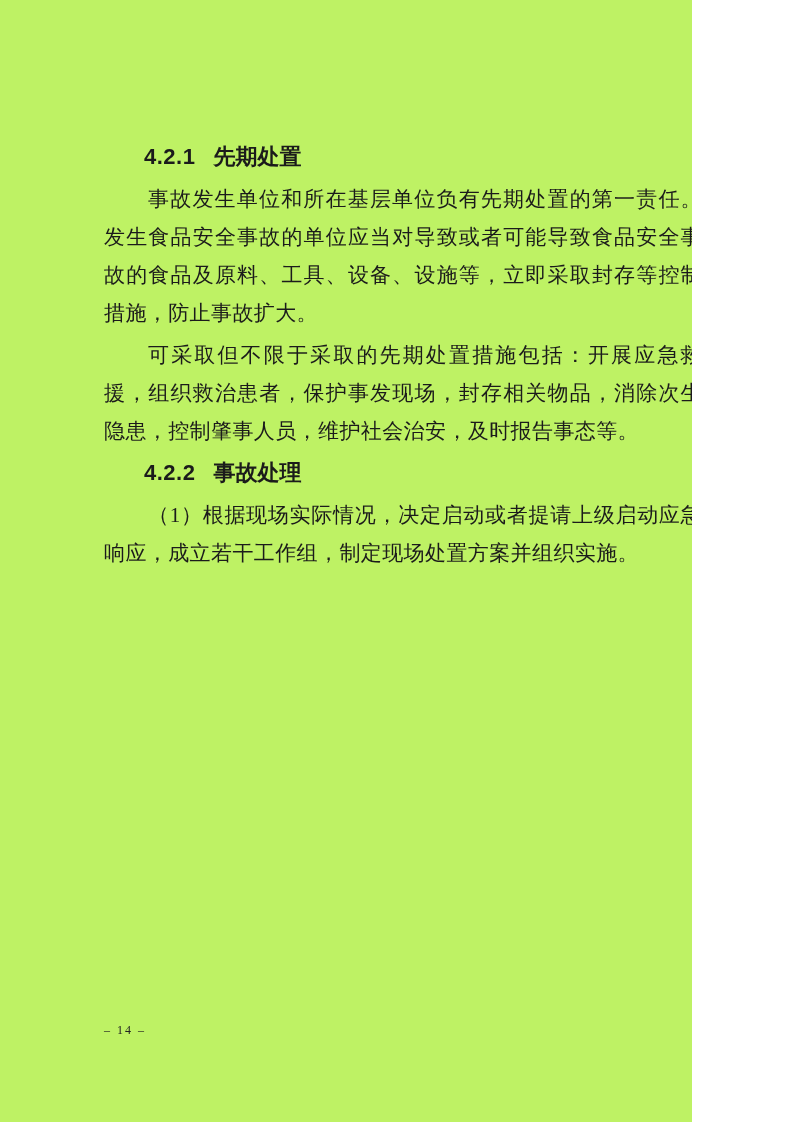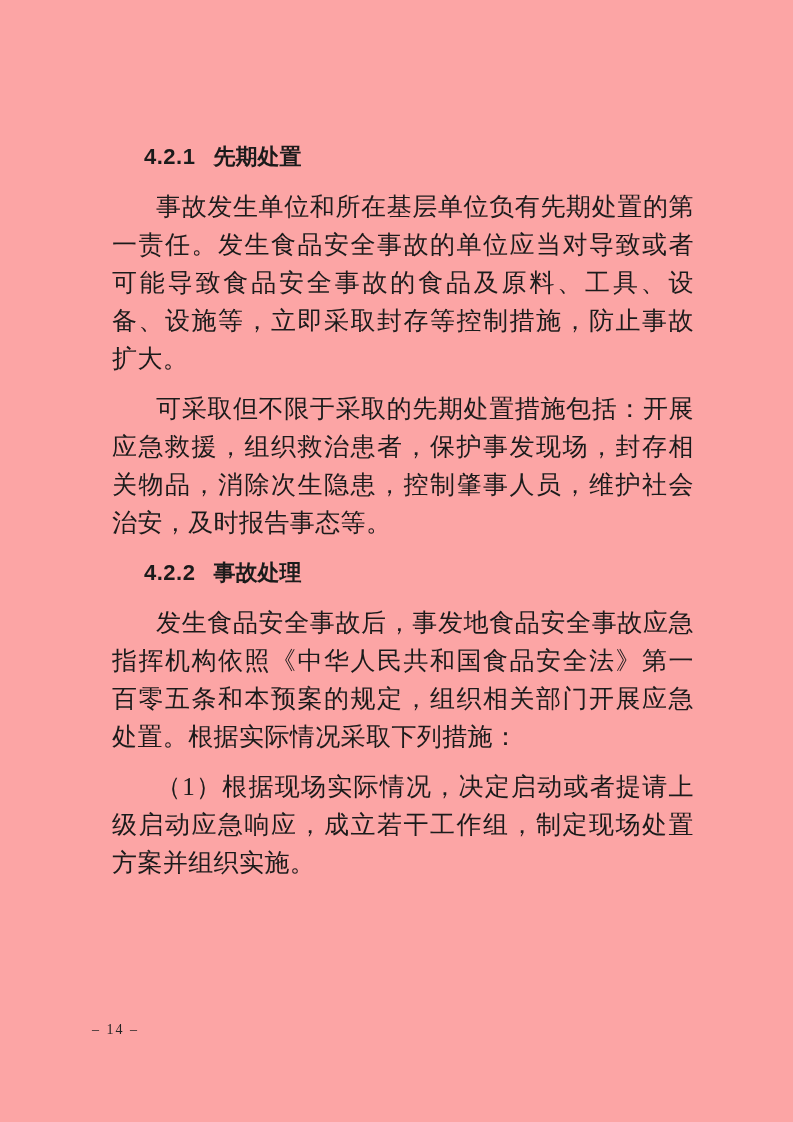--- a/index.html
+++ b/index.html
@@ -2,23 +2,23 @@
 <html lang="zh"><head>
 <meta charset="utf-8">
 <style>
   html, body {
     margin: 0;
     padding: 0;
     background: #ffffff;
   }
   .page {
     position: relative;
-    width: 793px;
+    width: 692px;
     height: 1122px;
-    background: #fca5a5;
+    background: #bef264;
     overflow: hidden;
     font-family: "Liberation Serif", "DejaVu Serif", serif;
     color: #1b1b1b;
   }
   .content {
     position: absolute;
     left: 100px;
     top: 138px;
     width: 606px;
   }
@@ -33,33 +33,33 @@
   .section-heading .hnum {
     font-family: "Liberation Sans", "DejaVu Sans", sans-serif;
     font-weight: 700;
     letter-spacing: 0.5px;
     margin-right: 18px;
   }
   .section-heading .htitle {
     font-weight: 600;
   }
   .para {
-    margin: 12px;
-    font-size: 25px;
+    margin: 4px;
+    font-size: 21px;
     line-height: 38px;
     text-align: justify;
     text-justify: inter-character;
     text-indent: 44px;
     letter-spacing: 0.4px;
   }
   .footer {
     position: absolute;
-    left: 92px;
+    left: 104px;
     top: 1018px;
-    font-size: 14px;
+    font-size: 12px;
     line-height: 24px;
     font-family: "Liberation Serif", "DejaVu Serif", serif;
     color: #222222;
     letter-spacing: 2px;
   }
 </style>
 </head>
 <body>
 
 <div class="page">
@@ -69,21 +69,20 @@
       <span class="hnum">4.2.1</span><span class="htitle">先期处置</span>
     </h2>
 
     <p class="para">事故发生单位和所在基层单位负有先期处置的第一责任。发生食品安全事故的单位应当对导致或者可能导致食品安全事故的食品及原料、工具、设备、设施等，立即采取封存等控制措施，防止事故扩大。</p>
     <p class="para">可采取但不限于采取的先期处置措施包括：开展应急救援，组织救治患者，保护事发现场，封存相关物品，消除次生隐患，控制肇事人员，维护社会治安，及时报告事态等。</p>
 
     <h2 class="section-heading">
       <span class="hnum">4.2.2</span><span class="htitle">事故处理</span>
     </h2>
 
-    <p class="para">发生食品安全事故后，事发地食品安全事故应急指挥机构依照《中华人民共和国食品安全法》第一百零五条和本预案的规定，组织相关部门开展应急处置。根据实际情况采取下列措施：</p>
     <p class="para">（1）根据现场实际情况，决定启动或者提请上级启动应急响应，成立若干工作组，制定现场处置方案并组织实施。</p>
 
   </main>
 
   <footer class="footer">
     <span>– 14 –</span>
   </footer>
 </div>
 
 </body></html>

